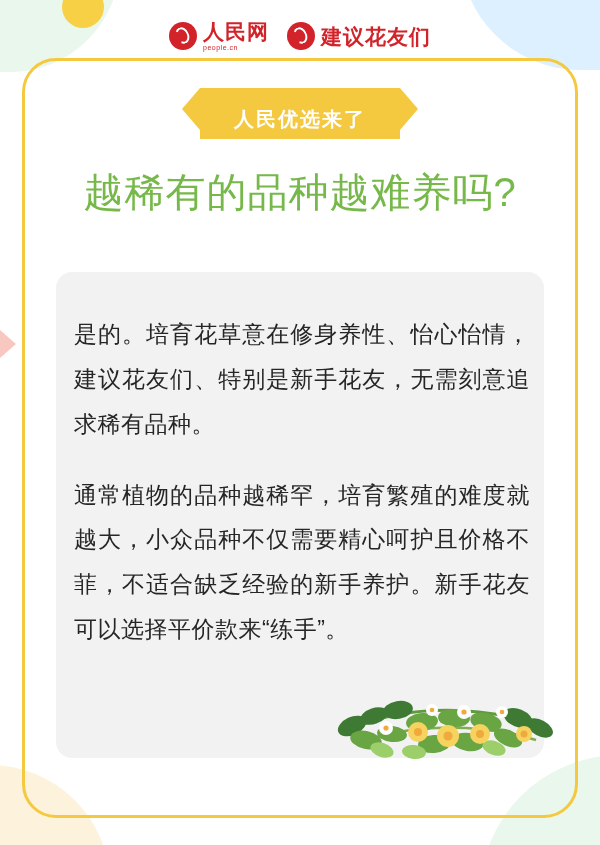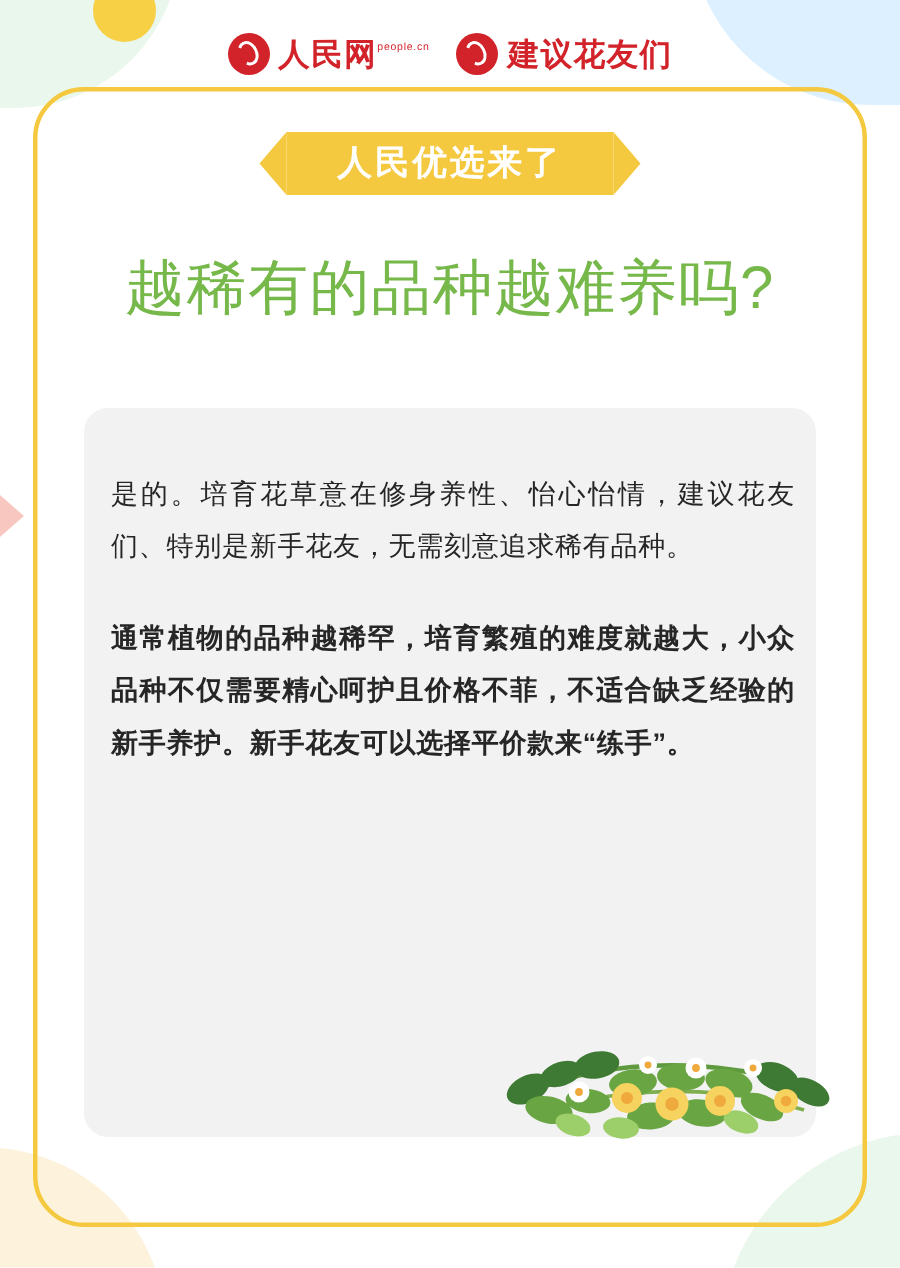--- a/index.html
+++ b/index.html
@@ -124,21 +124,21 @@
     width: 13px;
     height: 17px;
     border: 2.5px solid #ffffff;
     border-left-color: transparent;
     border-radius: 50%;
     transform: rotate(-25deg);
     box-sizing: border-box;
   }
   .logo-text {
     display: flex;
-    flex-direction: row;
+    flex-direction: column;
     line-height: 1;
   }
   .logo-cn {
     font-size: 21px;
     font-weight: bold;
     color: #d2232a;
     letter-spacing: 1px;
   }
   .logo-en {
     font-size: 7px;
@@ -156,24 +156,24 @@
     top: 88px;
     left: 0;
     width: 600px;
     display: flex;
     justify-content: center;
   }
   .badge {
     position: relative;
     background: #f5c93f;
     color: #ffffff;
-    font-size: 23px;
+    font-size: 20px;
     font-weight: bold;
     letter-spacing: 2px;
-    padding: 8px 34px 9px 34px;
+    padding: 20px 34px 9px 34px;
     line-height: 1.1;
   }
   .badge::before,
   .badge::after {
     content: "";
     position: absolute;
     top: 0;
     width: 0;
     height: 0;
     border-top: 21px solid transparent;
@@ -211,32 +211,31 @@
     height: 486px;
     background: #f2f2f2;
     border-radius: 16px;
   }
 
   .body-text {
     position: absolute;
     left: 74px;
     top: 312px;
     width: 456px;
-    font-size: 18px;
+    font-size: 23px;
     line-height: 1.95;
     color: #262626;
     letter-spacing: 0.5px;
     text-align: justify;
   }
   .body-text p {
     margin: 0 0 26px 0;
   }
   .body-text p:last-child {
     margin-bottom: 0;
-    font-weight: bold;
   }
   .u {
     background-image: linear-gradient(#9fd66a, #9fd66a);
     background-repeat: no-repeat;
     background-position: 0 1.62em;
     background-size: 100% 3px;
   }
 
   
   .floral {

